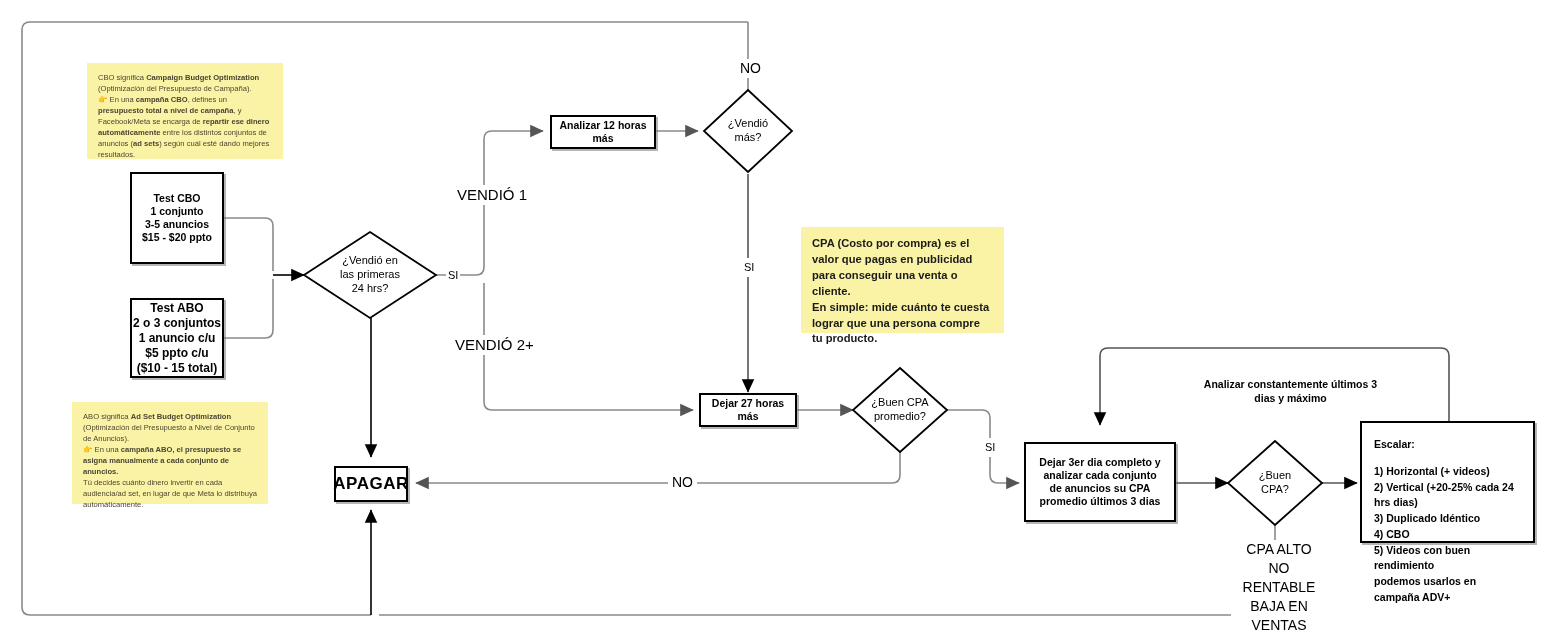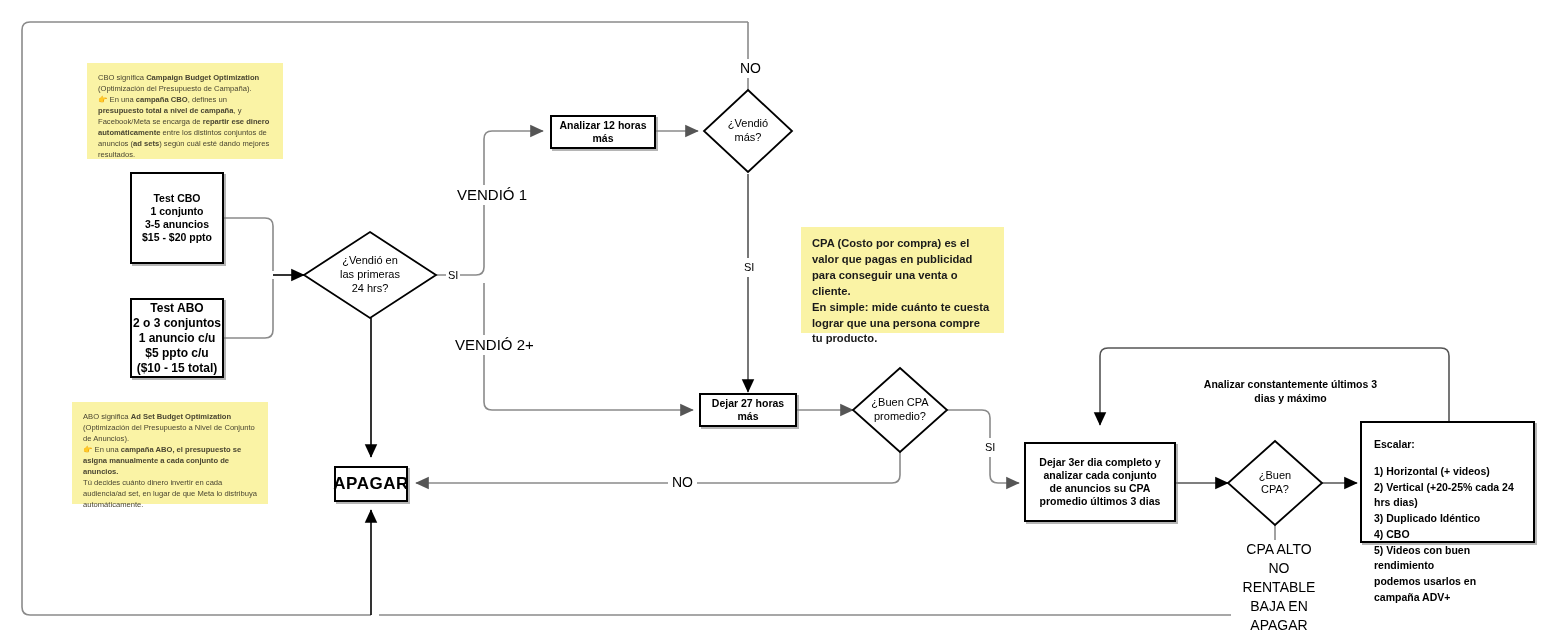--- a/index.html
+++ b/index.html
@@ -241,18 +241,18 @@
   <div class="edge-label lbl-lg" style="left:451px; top:335px; padding:0 4px;">VENDIÓ 2+</div>
 
   <div class="edge-label lbl-sm" style="left:741px; top:258px; padding:2px 3px;">SI</div>
 
   <div class="edge-label lbl-sm" style="left:982px; top:438px; padding:2px 3px;">SI</div>
 
   <div class="edge-label lbl-md" style="left:668px; top:473px; padding:0 4px;">NO</div>
 
   <div class="edge-label lbl-md" style="left:1231px; top:540px; width:92px; padding:0 2px;">CPA ALTO
 NO RENTABLE
-BAJA EN APAGAR</div>
+BAJA EN VENTAS</div>
 
   <div class="edge-label lbl-bold" style="left:1191px; top:377px; width:195px; padding:0 2px;">Analizar constantemente últimos 3
 dias y máximo</div>
 
 </div>
 
 </body></html>

